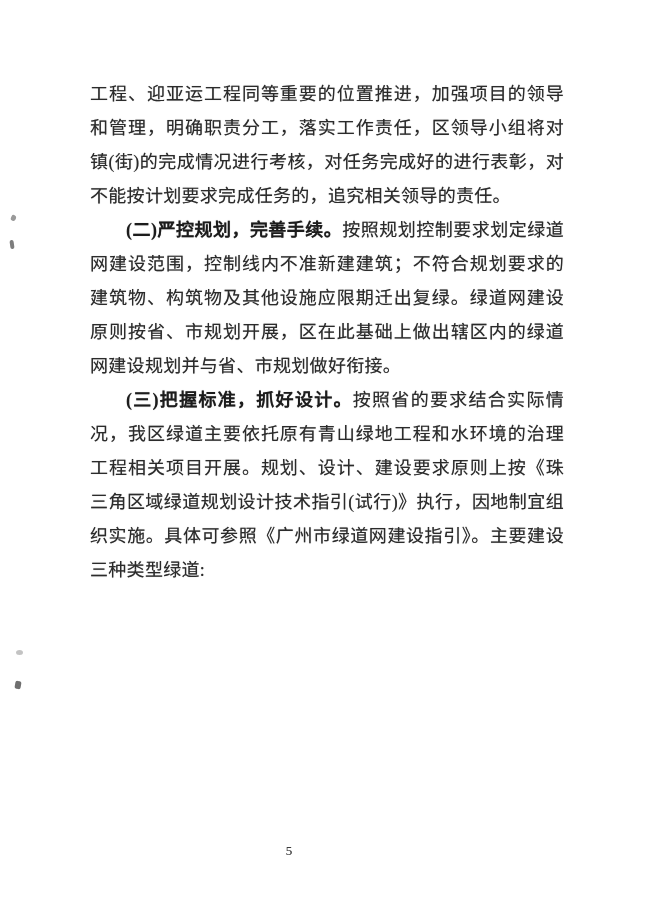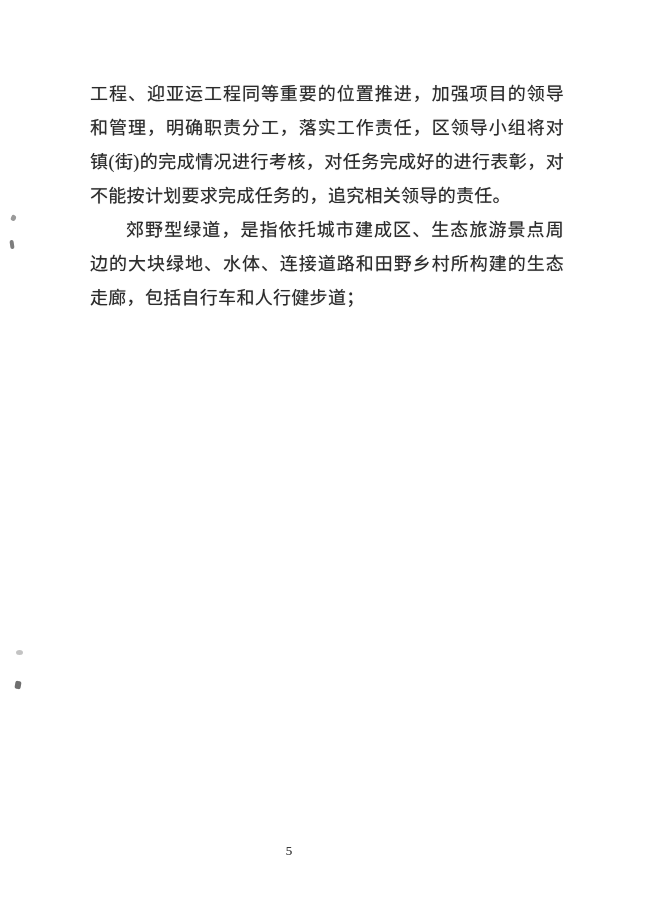--- a/index.html
+++ b/index.html
@@ -62,24 +62,25 @@
 </style>
 </head>
 <body>
 
 <div class="scan-page">
 
   <div class="doc-body">
 
     <p class="para flush"><span class="lead"></span><span>工程、迎亚运工程同等重要的位置推进，加强项目的领导和管理，明确职责分工，落实工作责任，区领导小组将对镇(街)的完成情况进行考核，对任务完成好的进行表彰，对不能按计划要求完成任务的，追究相关领导的责任。</span></p>
 
+    <p class="para"><span class="lead">(二)严控规划，完善手续。</span><span>按照规划控制要求划定绿道网建设范围，控制线内不准新建建筑；不符合规划要求的建筑物、构筑物及其他设施应限期迁出复绿。绿道网建设原则按省、市规划开展，区在此基础上做出辖区内的绿道网建设规划并与省、市规划做好衔接。</span></p>
+
+    <p class="para"><span class="lead">(三)把握标准，抓好设计。</span><span>按照省的要求结合实际情况，我区绿道主要依托原有青山绿地工程和水环境的治理工程相关项目开展。规划、设计、建设要求原则上按《珠三角区域绿道规划设计技术指引(试行)》执行，因地制宜组织实施。具体可参照《广州市绿道网建设指引》。主要建设三种类型绿道:</span></p>
 
 
-
-    <p class="para"><span class="lead"></span><span>郊野型绿道，是指依托城市建成区、生态旅游景点周边的大块绿地、水体、连接道路和田野乡村所构建的生态走廊，包括自行车和人行健步道；</span></p>
 
 
   </div>
 
   <div class="page-number">5</div>
 
   <div class="speck speck-1"></div>
   <div class="speck speck-2"></div>
   <div class="speck speck-3"></div>
   <div class="speck speck-4"></div>

